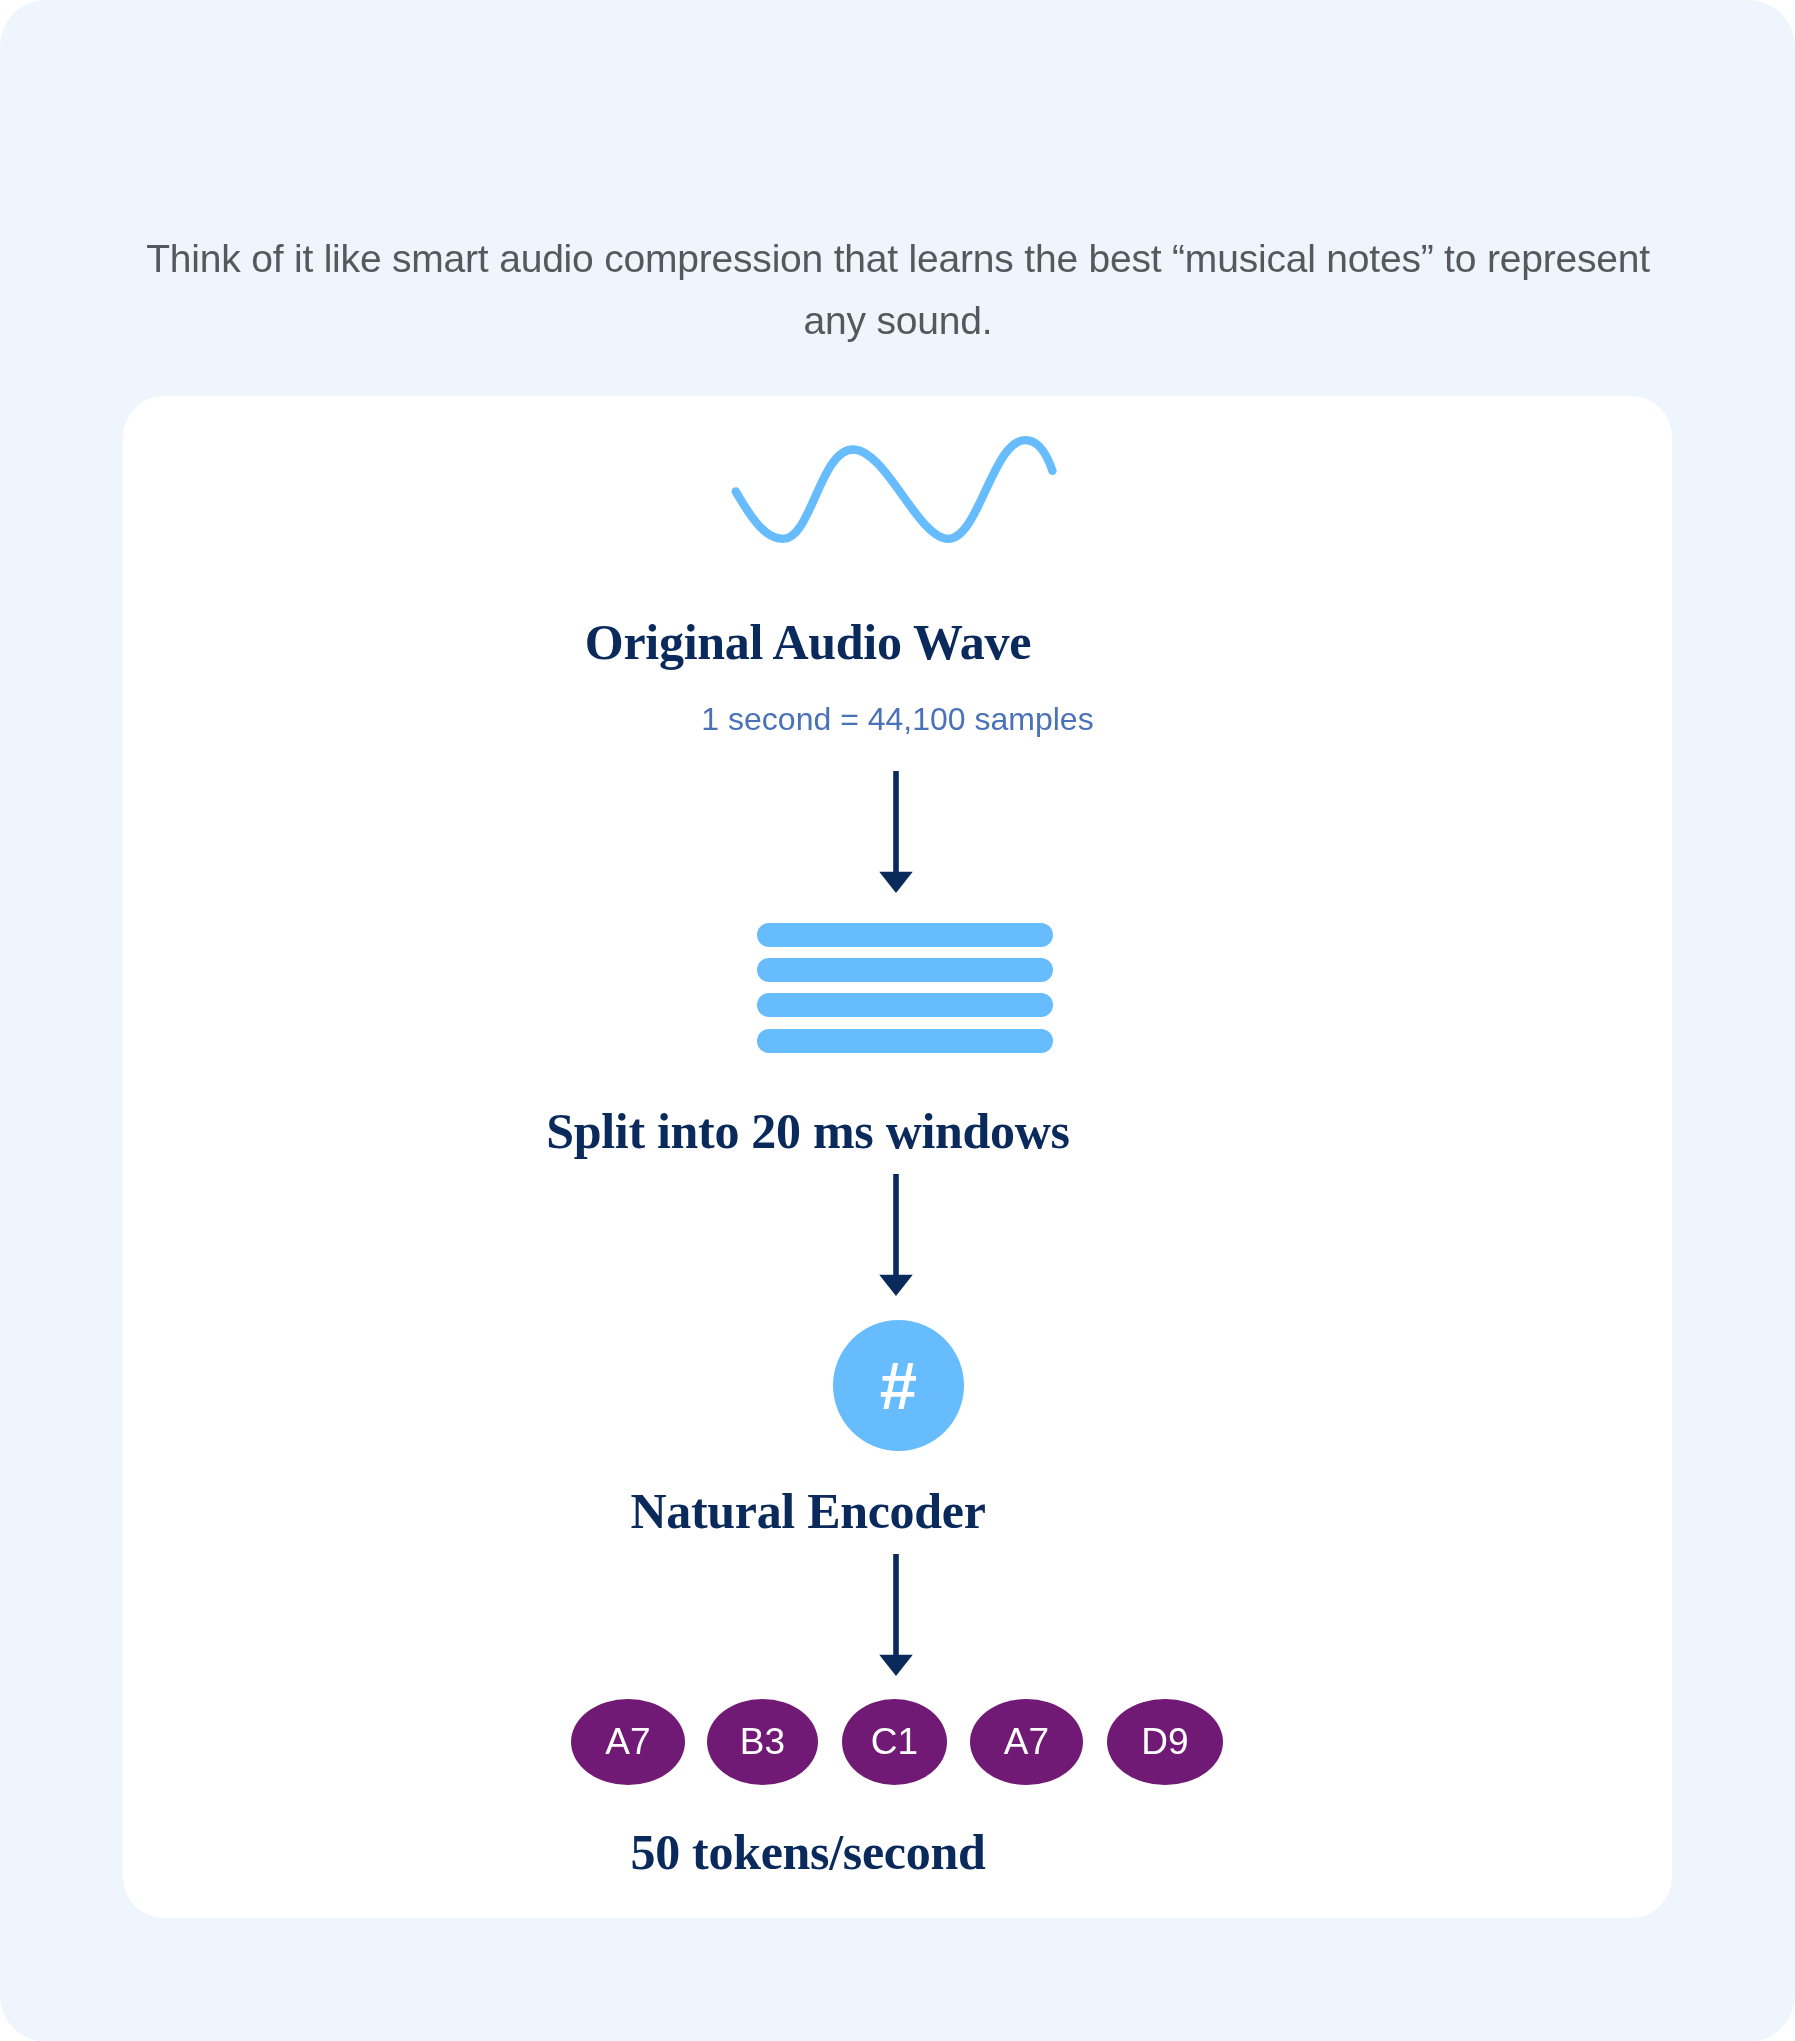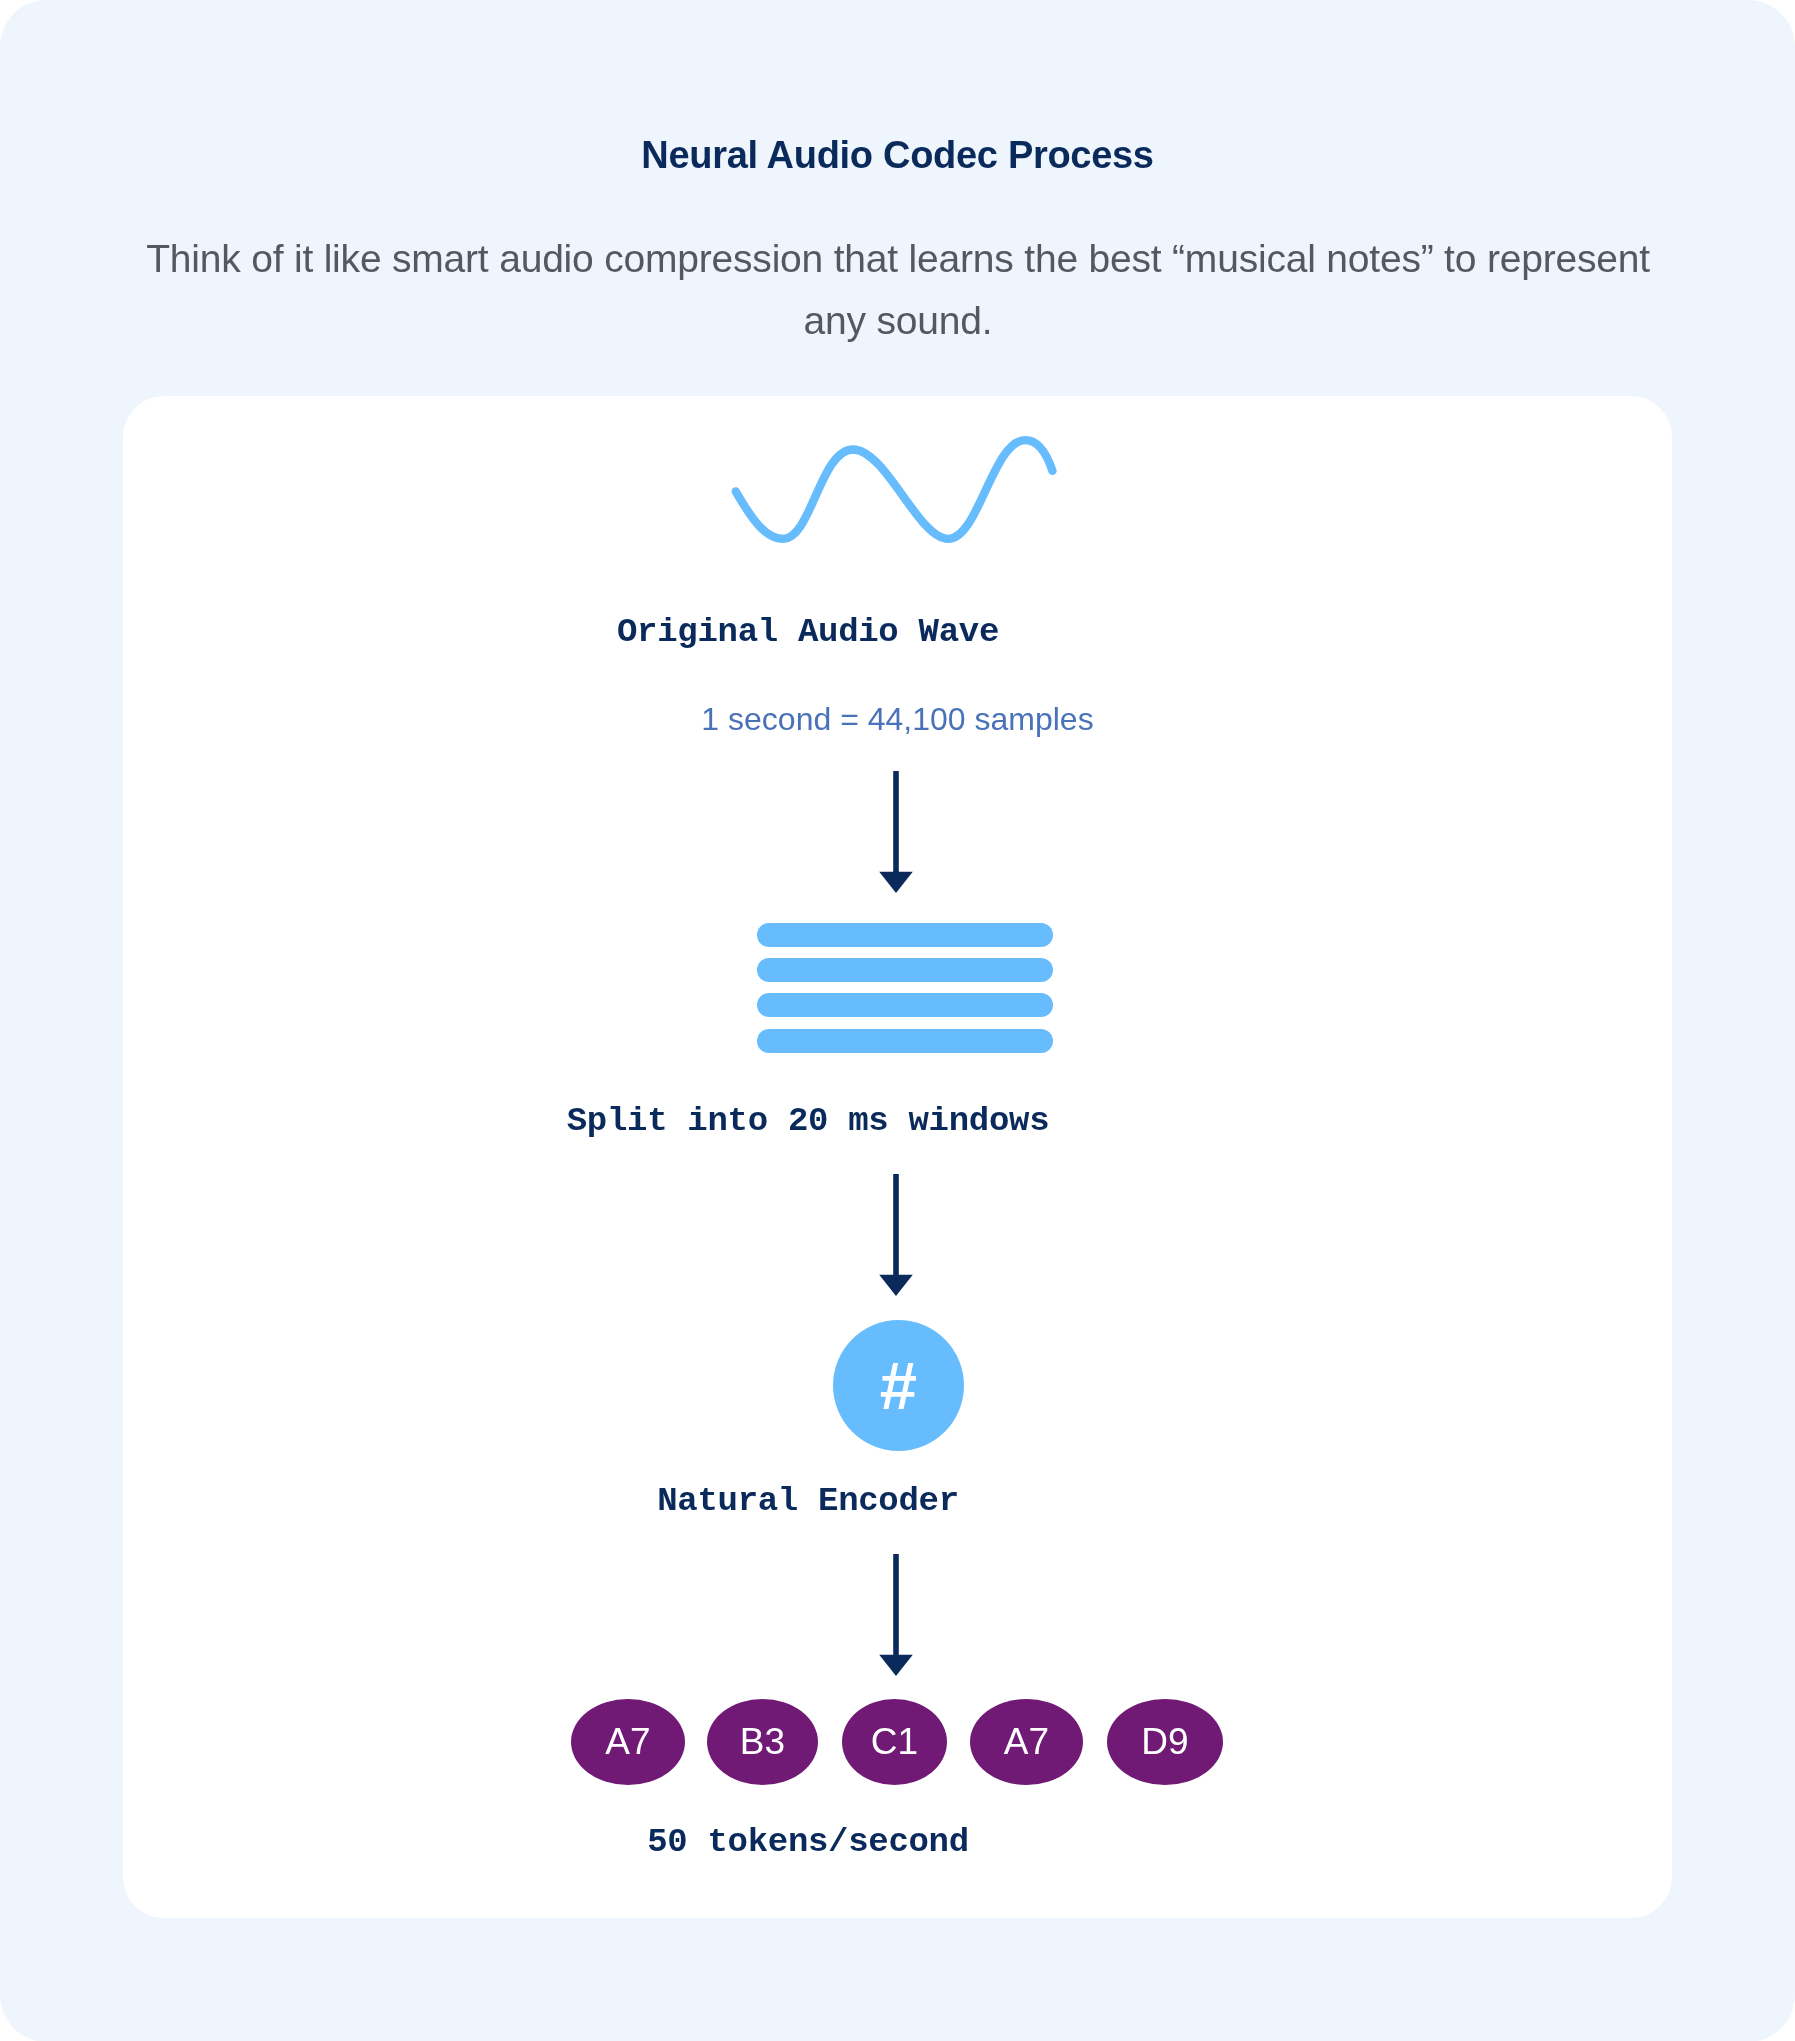--- a/index.html
+++ b/index.html
@@ -18,22 +18,22 @@
       text-align: center; font-family: "Liberation Sans", sans-serif;
       font-size: 39px; line-height: 62px; color: #55585f; letter-spacing: -0.2px;
     }
     .card {
       position: absolute; left: 123px; top: 396px; width: 1549px; height: 1522px;
       background: #ffffff; border-radius: 41px;
     }
     .abs { position: absolute; }
     .step-label {
       position: absolute; left: 0; width: 1616px; text-align: center;
-      font-family: Liberation Mono, monospace; font-weight: 700;
-      font-size: 34px; color: #0b2a5c; letter-spacing: -0.3px;
+      font-family: Liberation Serif, serif; font-weight: 700;
+      font-size: 50px; color: #0b2a5c; letter-spacing: -0.3px;
     }
     .step-sub {
       position: absolute; left: 0; width: 1795px; text-align: center;
       font-family: "Liberation Sans", sans-serif; font-size: 32px; color: #4a72b8;
     }
     .arrow { position: absolute; left: 879px; width: 34px; }
     .bars { position: absolute; left: 757px; top: 923px; width: 296px; }
     .bar {
       height: 24px; border-radius: 12px; background: #66bcfd; margin-bottom: 11.2px;
     }
@@ -47,21 +47,20 @@
       position: absolute; top: 0; height: 86px; border-radius: 50%;
       background: #701a75; color: #ffffff; display: flex; align-items: center; justify-content: center;
       font-family: "Liberation Sans", sans-serif; font-size: 37px; font-weight: 400;
     }
   </style>
 </head>
 <body>
 
 <div class="outer">
 
-  <div class="page-title">Neural Audio Codec Process</div>
   <div class="page-desc">Think of it like smart audio compression that learns the best “musical notes” to represent any sound.</div>
 
   <div class="card"></div>
 
   <svg class="abs" style="left:718px; top:424px;" width="354" height="131" viewBox="770 455 380 140">
     <path d="M789 527 C 808 560, 822 578, 840 578 C 870 578, 880 482, 915 482 C 950 482, 985 578, 1017 578 C 1050 578, 1065 472, 1100 472 C 1115 472, 1124 490, 1129 505" fill="none" stroke="#66bcfd" stroke-width="9" stroke-linecap="round"></path>
   </svg>
   <div class="step-label" style="top:613px;">Original Audio Wave</div>
   <div class="step-sub" style="top:701px;">1 second = 44,100 samples</div>
 

